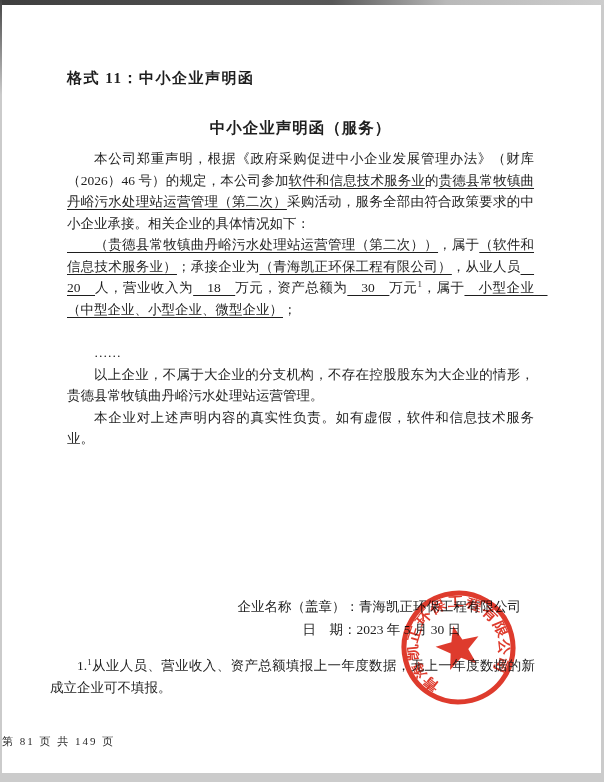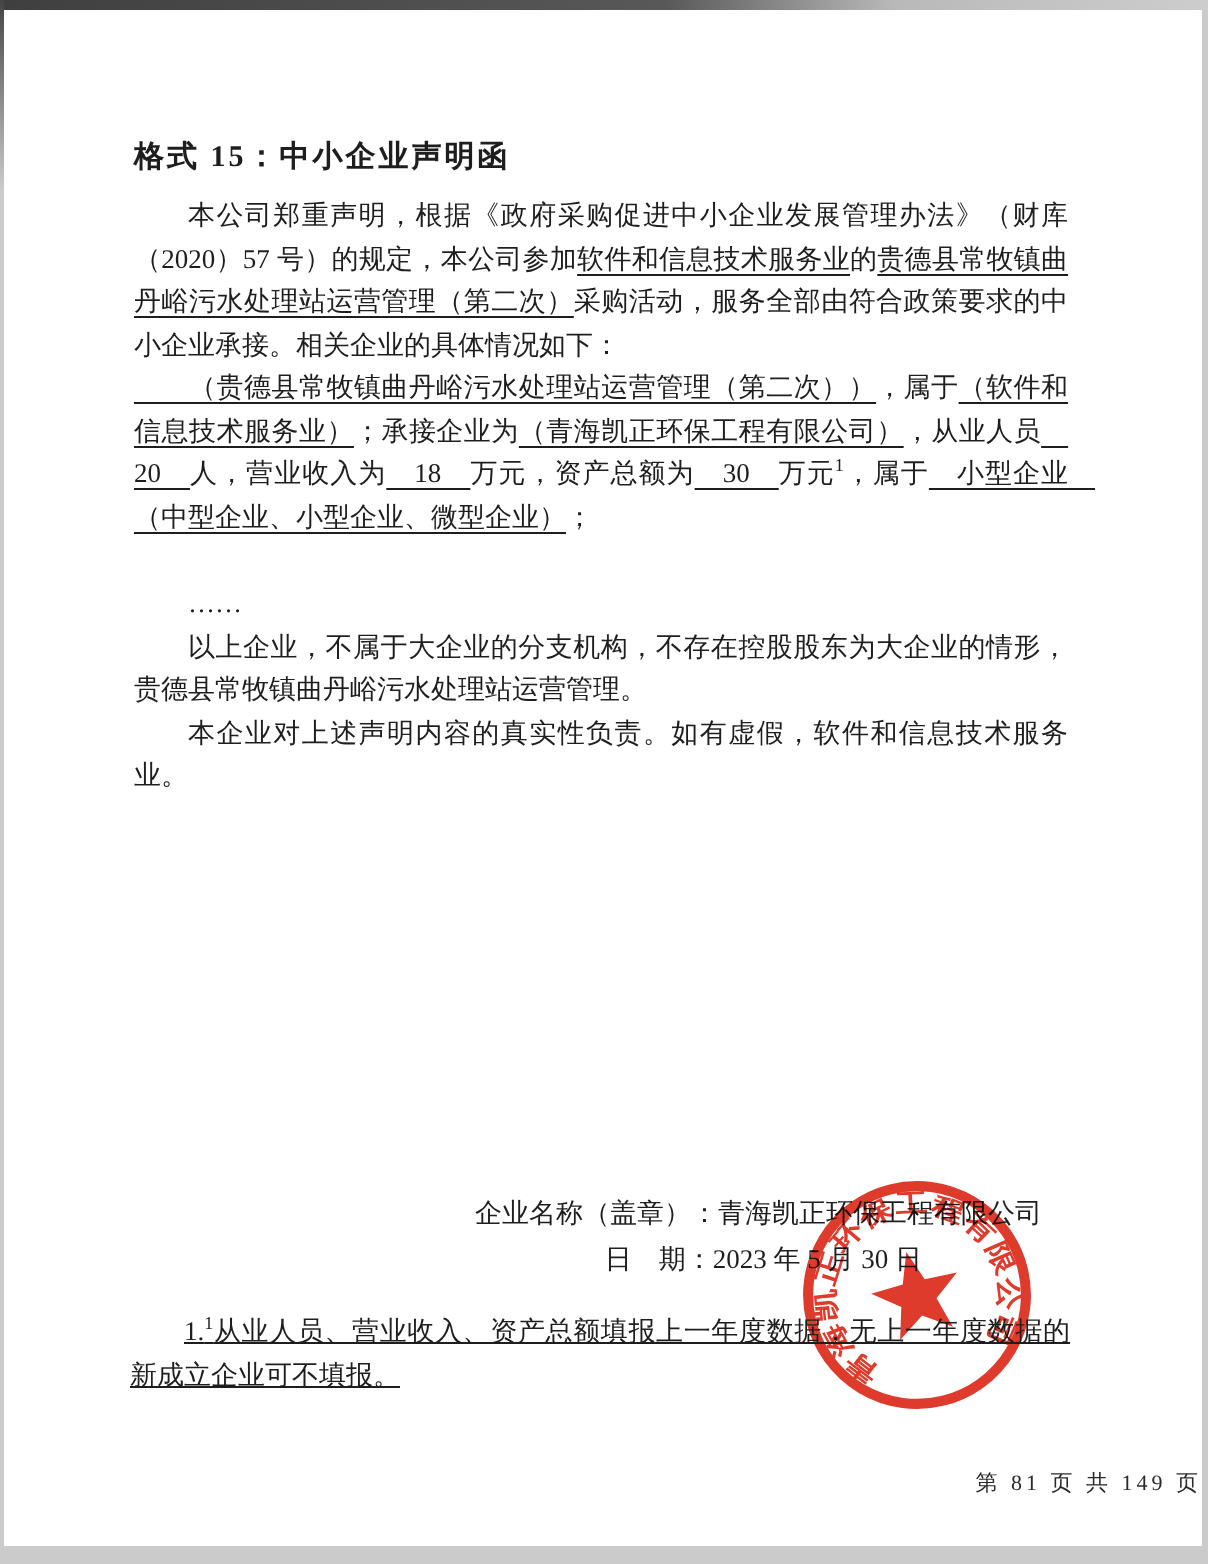--- a/index.html
+++ b/index.html
@@ -49,50 +49,50 @@
     text-underline-offset:3px;
     text-decoration-thickness:1px;
   }
   .signature {
     position:absolute; top:591px; right:80px;
     text-align:right;
     font-size:13.5px; line-height:22.5px;
   }
   .date-line { margin-right:60px; }
   .footnote {
-    position:absolute; left:63px; right:66px; top:650px;
+    position:absolute; left:48px; right:66px; top:650px;
     margin:0;
     font-size:13.5px; line-height:21.5px;
     text-indent:27px;
     text-align:justify;
-    text-decoration:underline;
   }
   .page-footer {
     position:absolute; top:729px; left:0; width:100%;
-    text-align:right;
+    text-align:left;
     font-size:11px; color:#2a2a2a; letter-spacing:2px;
   }
   .seal {
     position:absolute; left:396px; top:582px;
     width:121px; height:121px;
     mix-blend-mode:multiply;
     opacity:.92;
   }
   .seal-text { font-size:13px; font-weight:bold; letter-spacing:.5px; }
 </style>
 </head>
 <body>
 
 <div class="edge-top"></div>
 <div class="edge-left-dark"></div>
 
 <div class="page">
   <div class="content">
-    <div class="format-label">格式 15：中小企业声明函</div>
-    <p class="para indent p-first"><span>本公司郑重声明，根据《政府采购促进中小企业发展管理办法》（财库（2020）57 号）的规定，本公司参加</span><span class="u">软件和信息技术服务业</span><span>的</span><span class="u">贵德县常牧镇曲丹峪污水处理站运营管理（第二次）</span><span>采购活动，服务全部由符合政策要求的中小企业承接。相关企业的具体情况如下：</span></p>
+    <div class="format-label">格式 11：中小企业声明函</div>
+    <div class="doc-title">中小企业声明函（服务）</div>
+    <p class="para indent p-first"><span>本公司郑重声明，根据《政府采购促进中小企业发展管理办法》（财库（2026）46 号）的规定，本公司参加</span><span class="u">软件和信息技术服务业</span><span>的</span><span class="u">贵德县常牧镇曲丹峪污水处理站运营管理（第二次）</span><span>采购活动，服务全部由符合政策要求的中小企业承接。相关企业的具体情况如下：</span></p>
     <p class="para"><span class="u">　　（贵德县常牧镇曲丹峪污水处理站运营管理（第二次））</span><span>，属于</span><span class="u">（软件和信息技术服务业）</span><span>；承接企业为</span><span class="u">（青海凯正环保工程有限公司）</span><span>，从业人员</span><span class="u">　20　</span><span>人，营业收入为</span><span class="u">　18　</span><span>万元，资产总额为</span><span class="u">　30　</span><span>万元</span><sup>1</sup><span>，属于</span><span class="u">　小型企业　（中型企业、小型企业、微型企业）</span><span>；</span></p>
     <p class="para indent p-ellipsis"><span>……</span></p>
     <p class="para indent"><span>以上企业，不属于大企业的分支机构，不存在控股股东为大企业的情形，贵德县常牧镇曲丹峪污水处理站运营管理。</span></p>
     <p class="para indent"><span>本企业对上述声明内容的真实性负责。如有虚假，软件和信息技术服务业。</span></p>
   </div>
 
   <div class="signature">
     <div>企业名称（盖章）：青海凯正环保工程有限公司</div>
     <div class="date-line">日　期：2023 年 5 月 30 日</div>
   </div>

